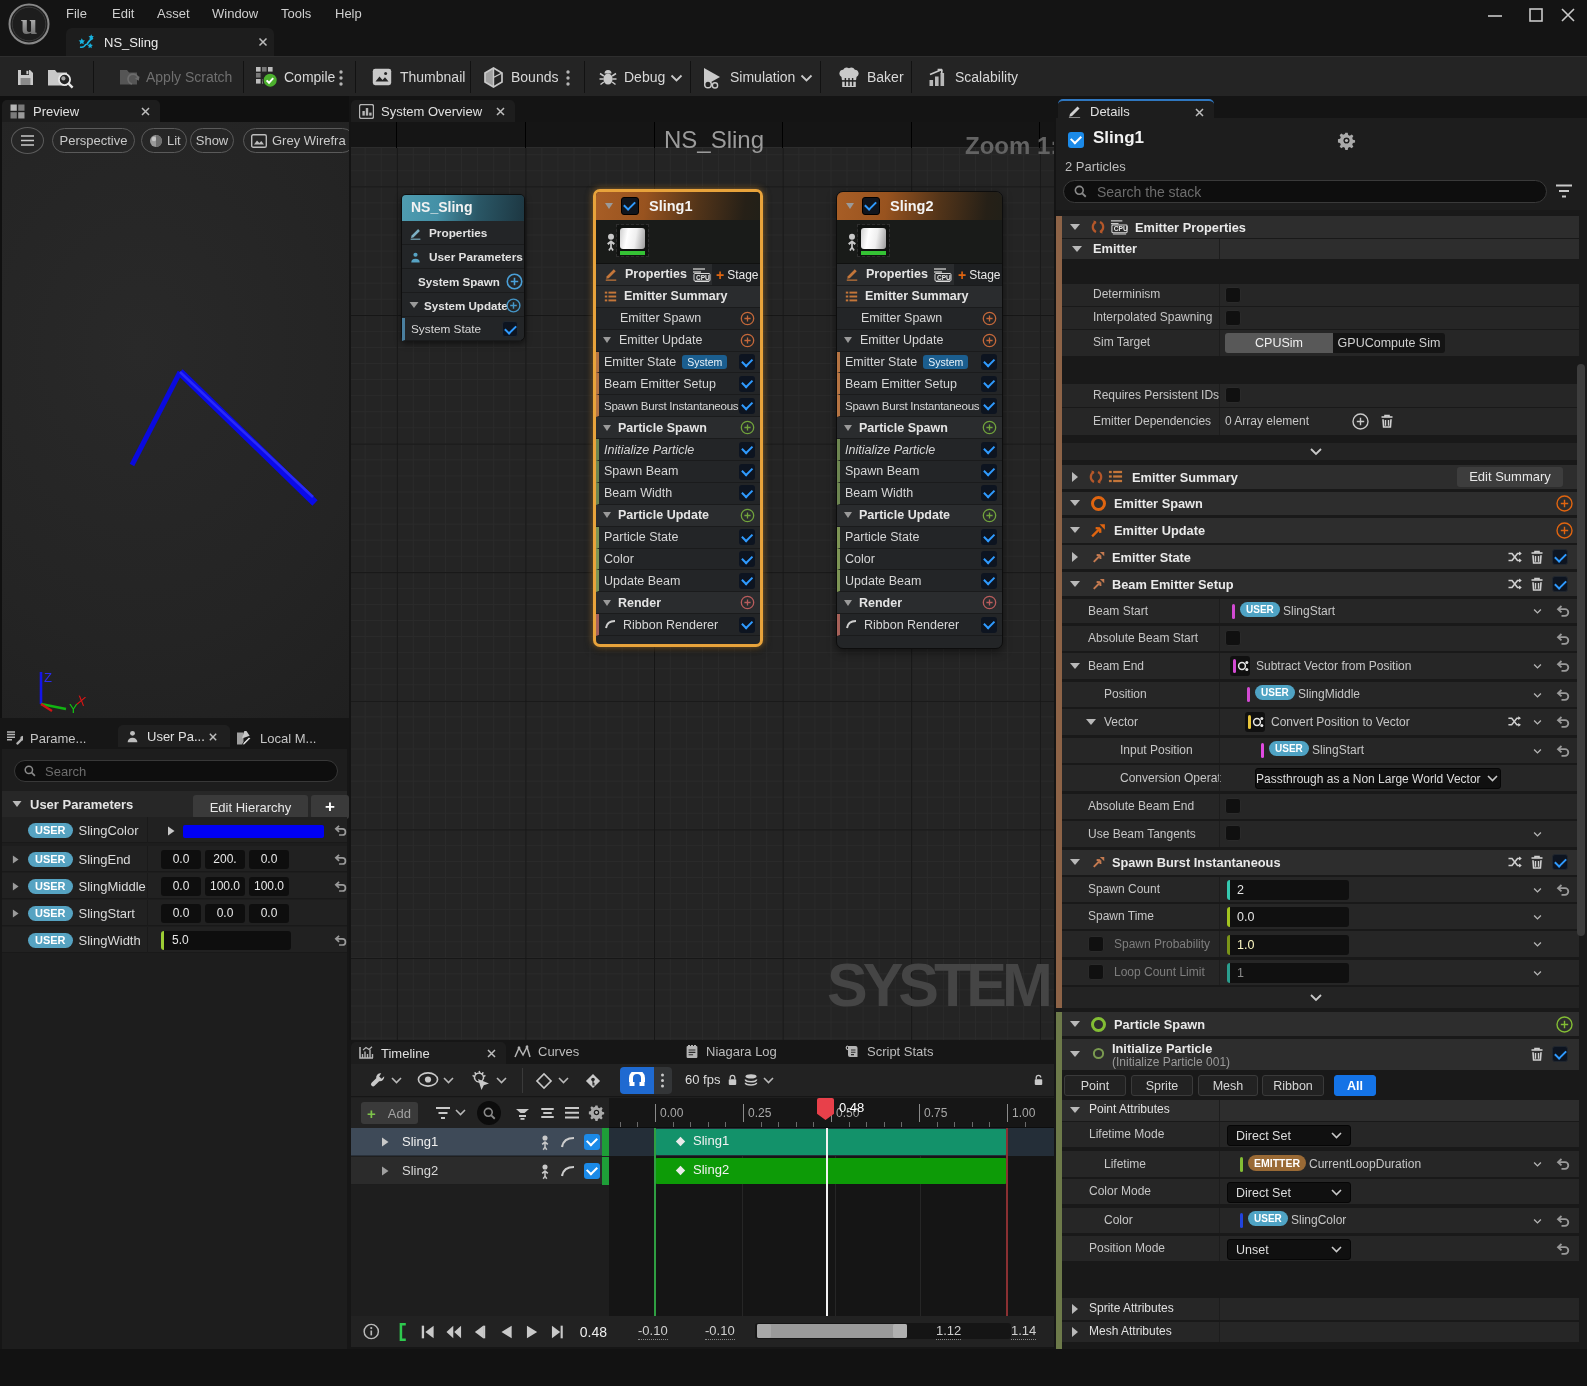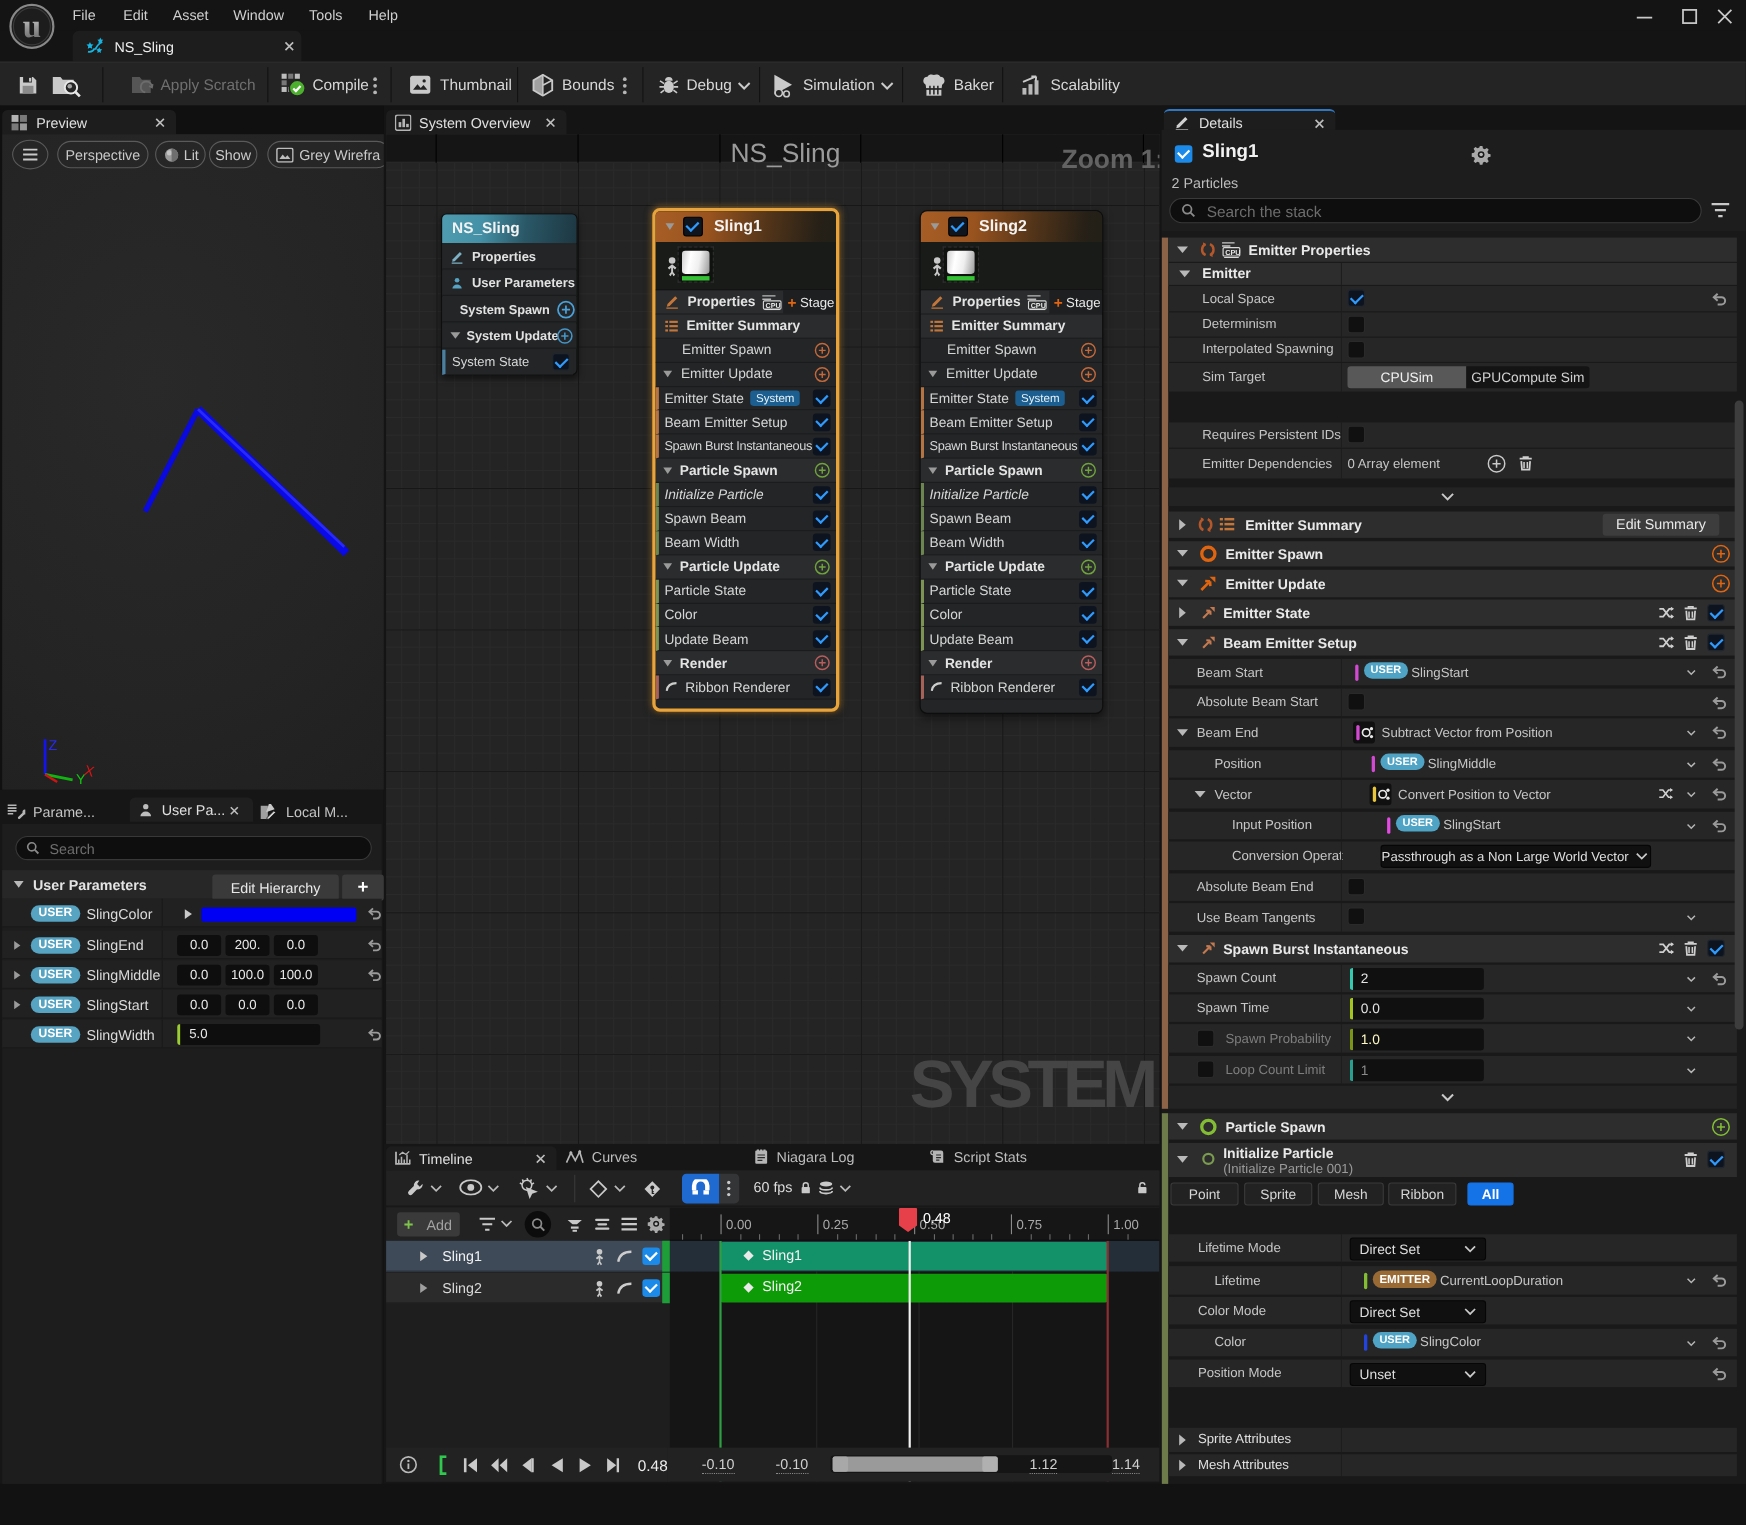--- a/index.html
+++ b/index.html
@@ -1098,28 +1098,20 @@
           <text x="4" y="12.6" fill="#e8e8e8" font-size="7" font-weight="bold">CPU</text>
           <path d="M3 15.4 h14" stroke="#d9d9d9" stroke-width="1"></path>
         </svg>
         <span class="dbold" style="left:73px;top:4px">Emitter Properties</span>
       </div>
       <div class="dr hd" style="top:29px;height:20px">
         <div class="dtri" style="left:10px;top:7px"></div>
         <span class="dbold" style="left:31px;top:2px">Emitter</span>
         <div class="vdiv"></div>
       </div>
-      <div class="dr" style="top:50px;height:23px">
-          <span class="dlab" style="left:31px;top:4px">Local Space</span>
-          <div class="vdiv"></div>
-        <div class="chkd abs" style="left:163px;top:3px"></div>
-        <svg class="undo-d" width="16" height="16" viewBox="0 0 16 16">
-            <use href="#undo"></use>
-          </svg>
-      </div>
       <div class="dr" style="top:97px;height:22px">
           <span class="dlab" style="left:31px;top:3px">Interpolated Spawning</span>
           <div class="vdiv"></div>
         <div class="chke abs" style="left:163px;top:3px"></div>
       </div>
       <div class="dr" style="top:74px;height:22px">
           <span class="dlab" style="left:31px;top:3px">Determinism</span>
           <div class="vdiv"></div>
         <div class="chke abs" style="left:163px;top:3px"></div>
       </div>
@@ -1402,20 +1394,25 @@
             <use href="#trash"></use>
           </svg>
         <div class="chkd abs" style="left:490px;top:7px"></div>
       </div>
       <div class="abs" style="top:865px;left:6px;width:517px;height:21px">
         <div class="mbtn" style="left:2px;width:62px">Point</div>
         <div class="mbtn" style="left:69px;width:62px">Sprite</div>
         <div class="mbtn" style="left:136px;width:60px">Mesh</div>
         <div class="mbtn" style="left:200px;width:62px">Ribbon</div>
         <div class="mbtn" style="left:272px;width:42px;background:#1473e6;border-color:#1473e6;color:#fff;font-weight:bold">All</div>
+      </div>
+      <div class="dr hd" style="top:890px;height:21px">
+        <div class="dtri" style="left:8px;top:7px"></div>
+        <span class="dlab" style="left:27px;top:2px;color:#e0e0e0">Point Attributes</span>
+        <div class="vdiv"></div>
       </div>
       <div class="dr" style="top:912px;height:25px">
           <span class="dlab" style="left:27px;top:5px">Lifetime Mode</span>
           <div class="vdiv"></div>
         <div class="ddrop" style="left:165px;top:3px;width:124px;justify-content:space-between">
             <span style="margin-left:8px">Direct Set</span>
           <svg style="margin-right:8px" width="11" height="7" viewBox="0 0 11 7">
               <path d="M1 1 L5.5 5.5 L10 1" fill="none" stroke="#c9c9c9" stroke-width="1.6"></path>
             </svg>
         </div>

